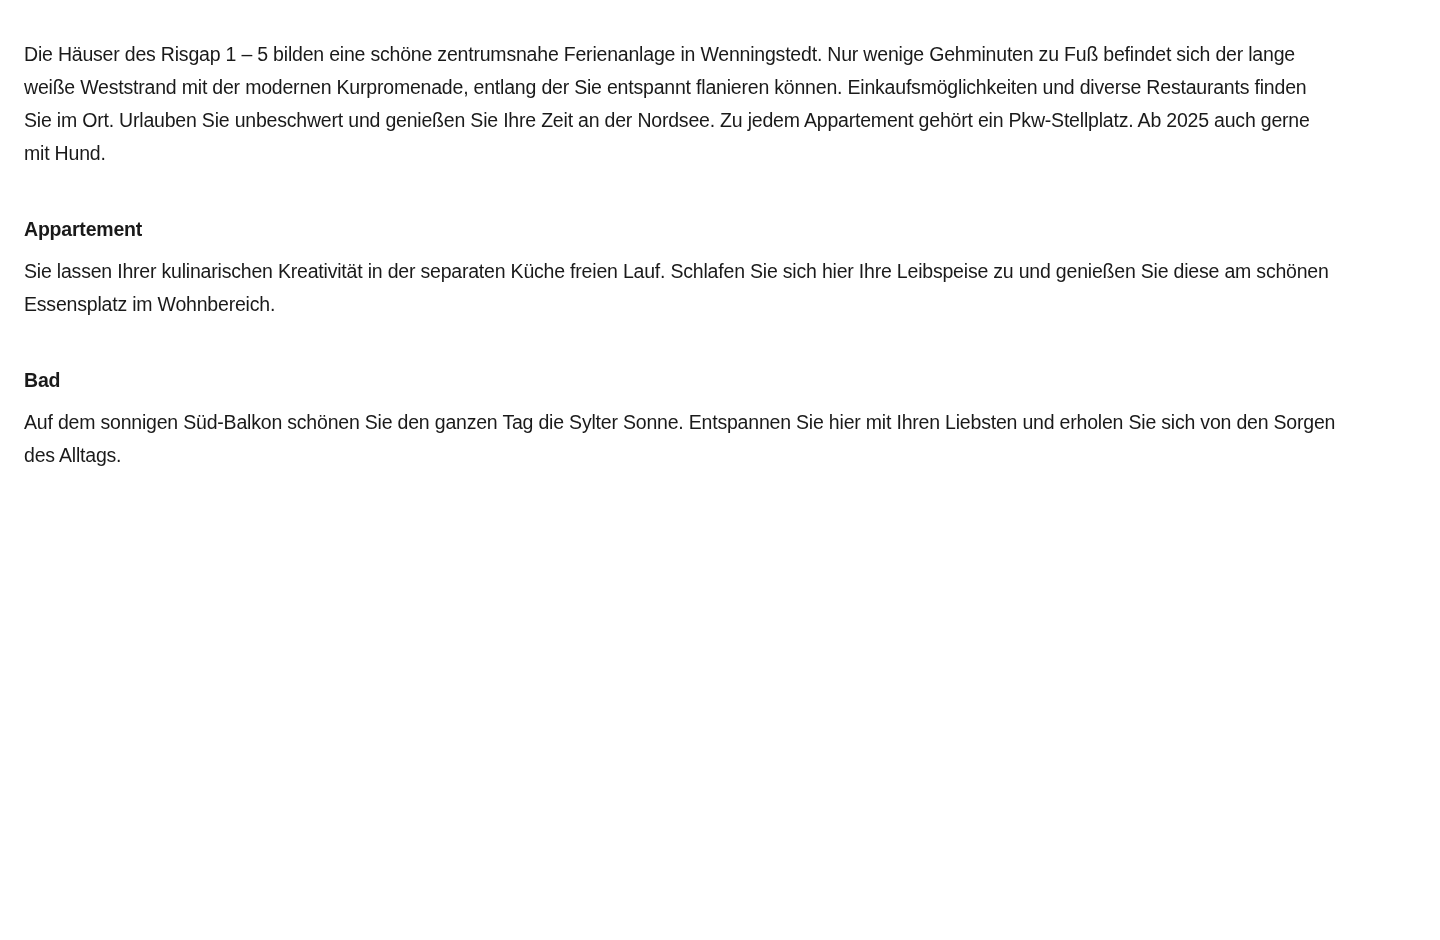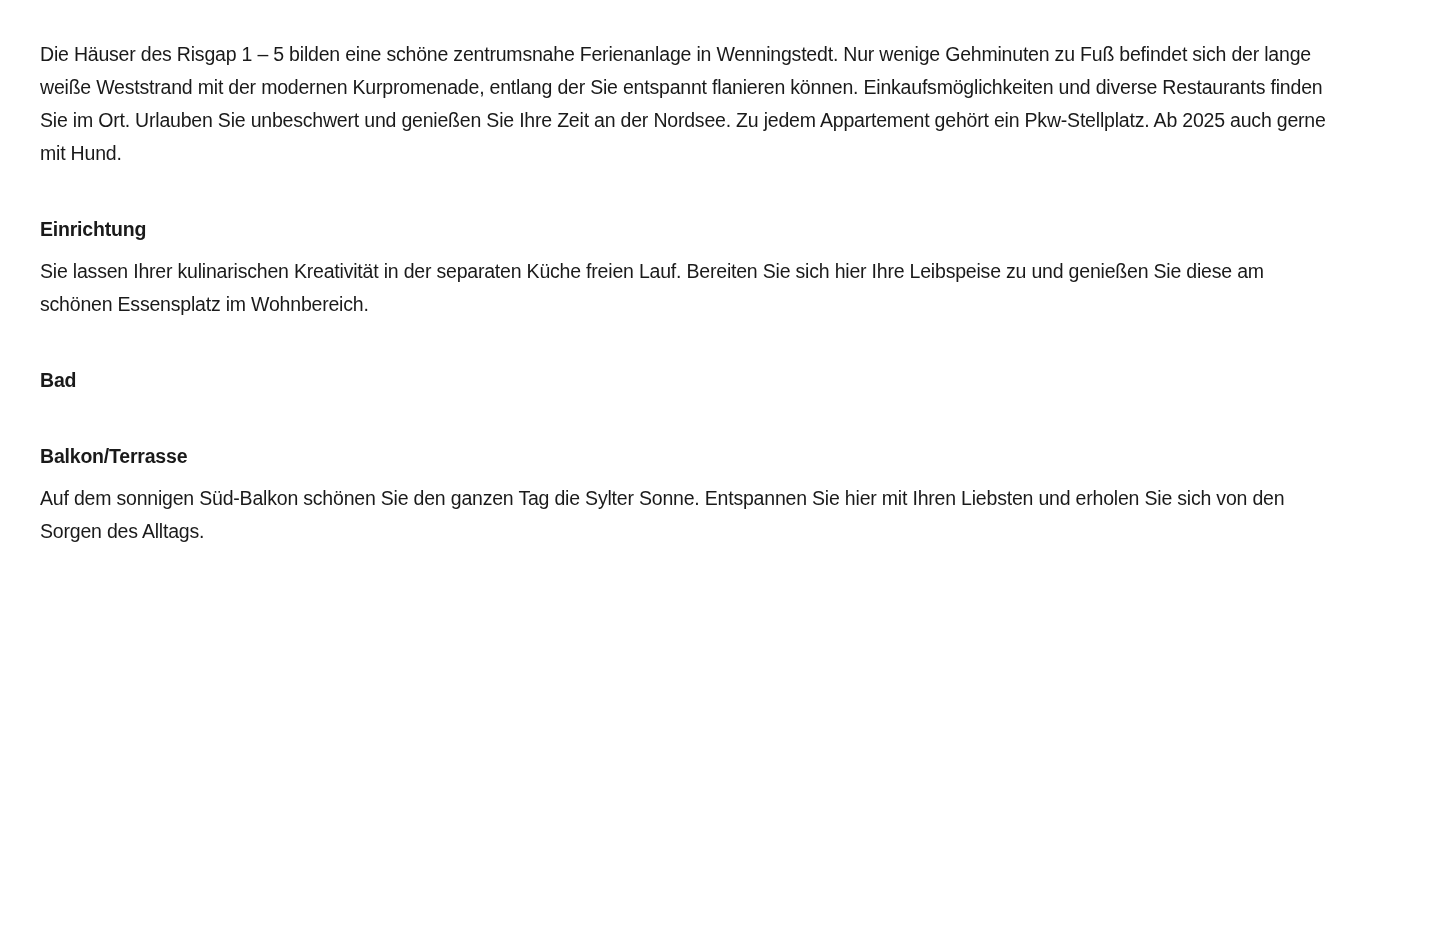--- a/index.html
+++ b/index.html
@@ -11,21 +11,21 @@
     width: 1440px;
     height: 940px;
     font-family: "Liberation Sans", sans-serif;
     color: #1a1a1a;
     overflow: hidden;
   }
   .page {
     box-sizing: border-box;
     width: 1440px;
     height: 940px;
-    padding: 38px 104px 0 40px;
+    padding: 38px 104px 0 24px;
     background: #ffffff;
   }
   .body-text {
     margin: 0;
     font-size: 19.5px;
     line-height: 33px;
     letter-spacing: -0.2px;
     font-weight: 400;
   }
   .section-heading {
@@ -37,30 +37,29 @@
   }
 </style>
 </head>
 <body>
 
 <div class="page">
 
   <p class="body-text">Die Häuser des Risgap 1 – 5 bilden eine schöne zentrumsnahe Ferienanlage in Wenningstedt. Nur wenige Gehminuten zu Fuß befindet sich der lange weiße Weststrand mit der modernen Kurpromenade, entlang der Sie entspannt flanieren können. Einkaufsmöglichkeiten und diverse Restaurants finden Sie im Ort. Urlauben Sie unbeschwert und genießen Sie Ihre Zeit an der Nordsee. Zu jedem Appartement gehört ein Pkw-Stellplatz. Ab 2025 auch gerne mit Hund.</p>
 
   <section>
-    <h2 class="section-heading">Einrichtung</h2>
+    <h2 class="section-heading">Appartement</h2>
   </section>
 
   <section>
-    <p class="body-text">Sie lassen Ihrer kulinarischen Kreativität in der separaten Küche freien Lauf. Bereiten Sie sich hier Ihre Leibspeise zu und genießen Sie diese am schönen Essensplatz im Wohnbereich.</p>
+    <p class="body-text">Sie lassen Ihrer kulinarischen Kreativität in der separaten Küche freien Lauf. Schlafen Sie sich hier Ihre Leibspeise zu und genießen Sie diese am schönen Essensplatz im Wohnbereich.</p>
   </section>
 
 
   <section>
     <h2 class="section-heading">Bad</h2>
   </section>
 
   <section>
-    <h2 class="section-heading">Balkon/Terrasse</h2>
     <p class="body-text">Auf dem sonnigen Süd-Balkon schönen Sie den ganzen Tag die Sylter Sonne. Entspannen Sie hier mit Ihren Liebsten und erholen Sie sich von den Sorgen des Alltags.</p>
   </section>
 
 </div>
 
 </body></html>

